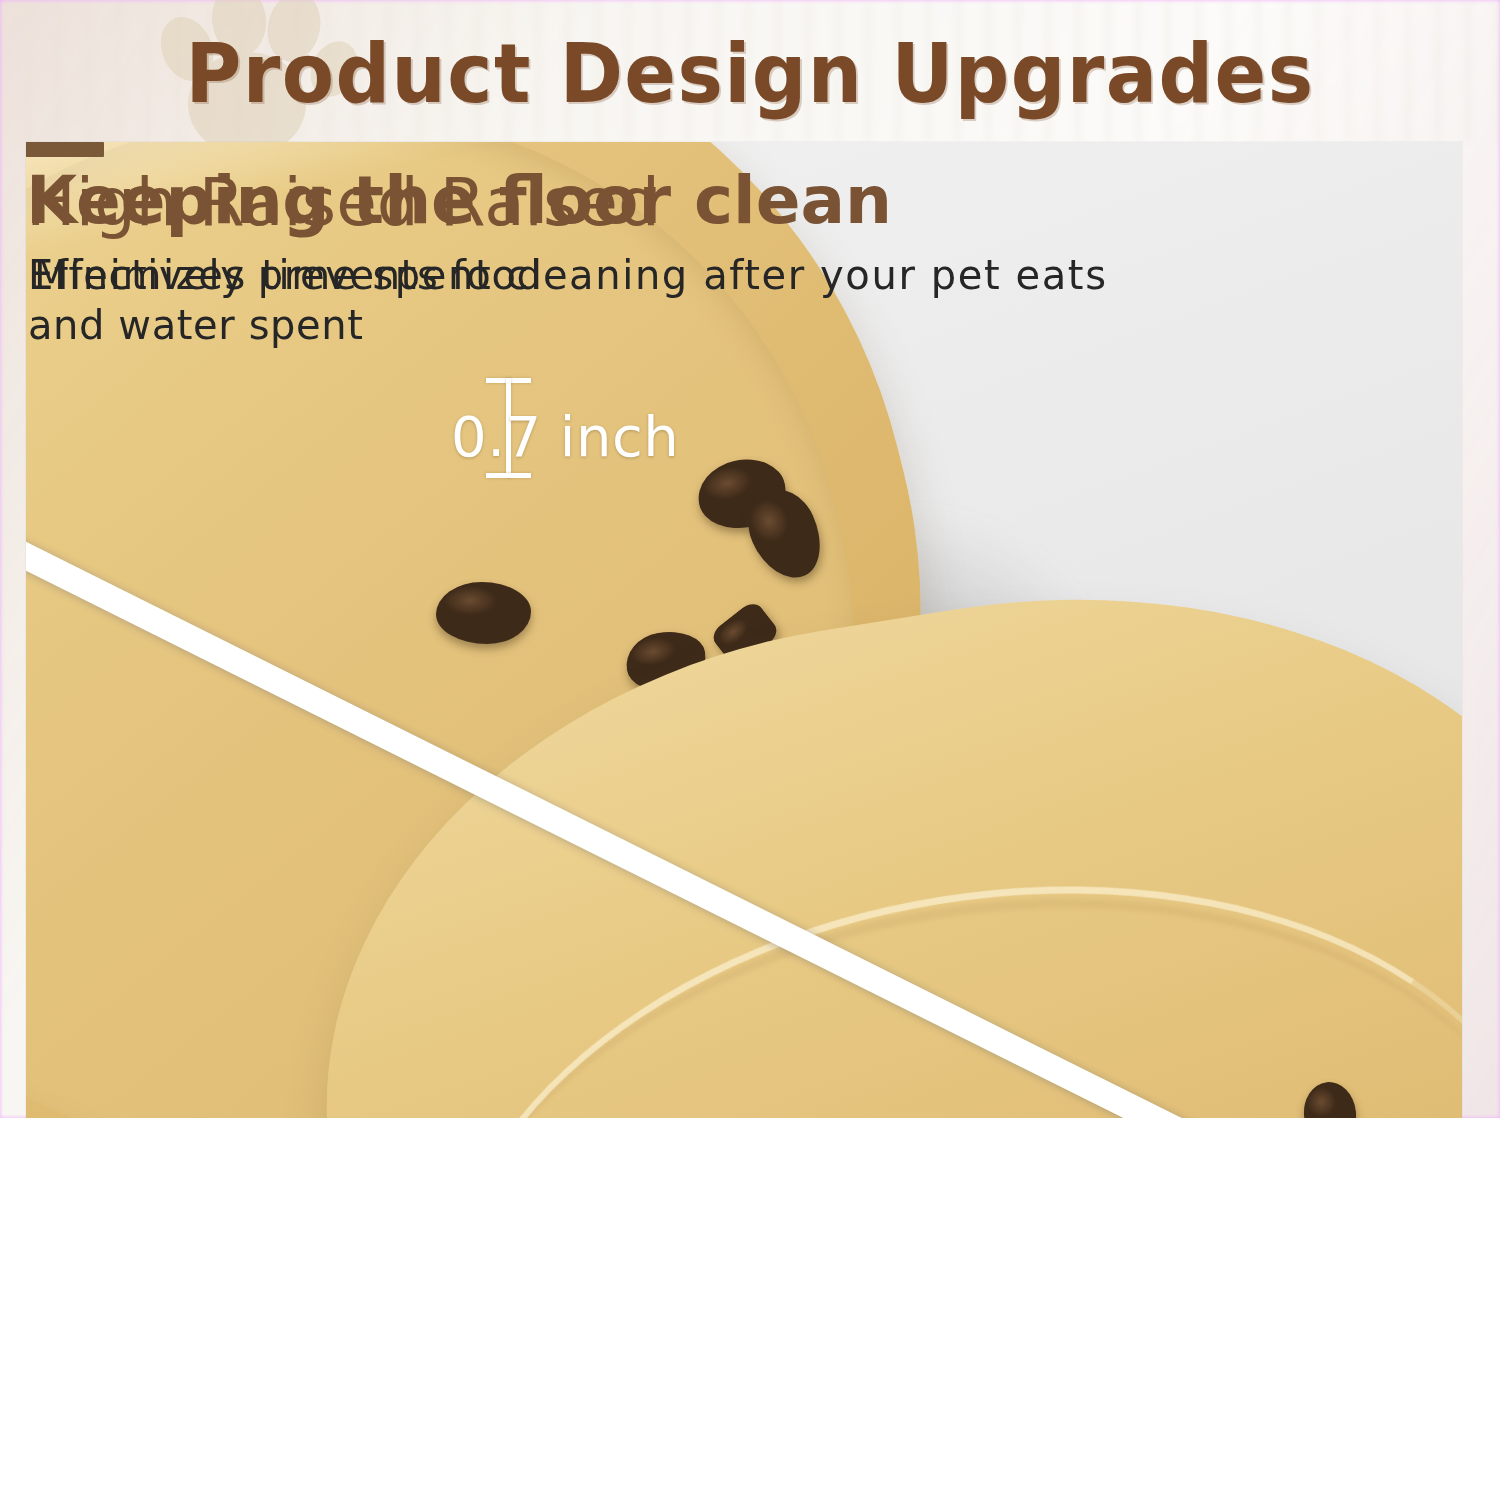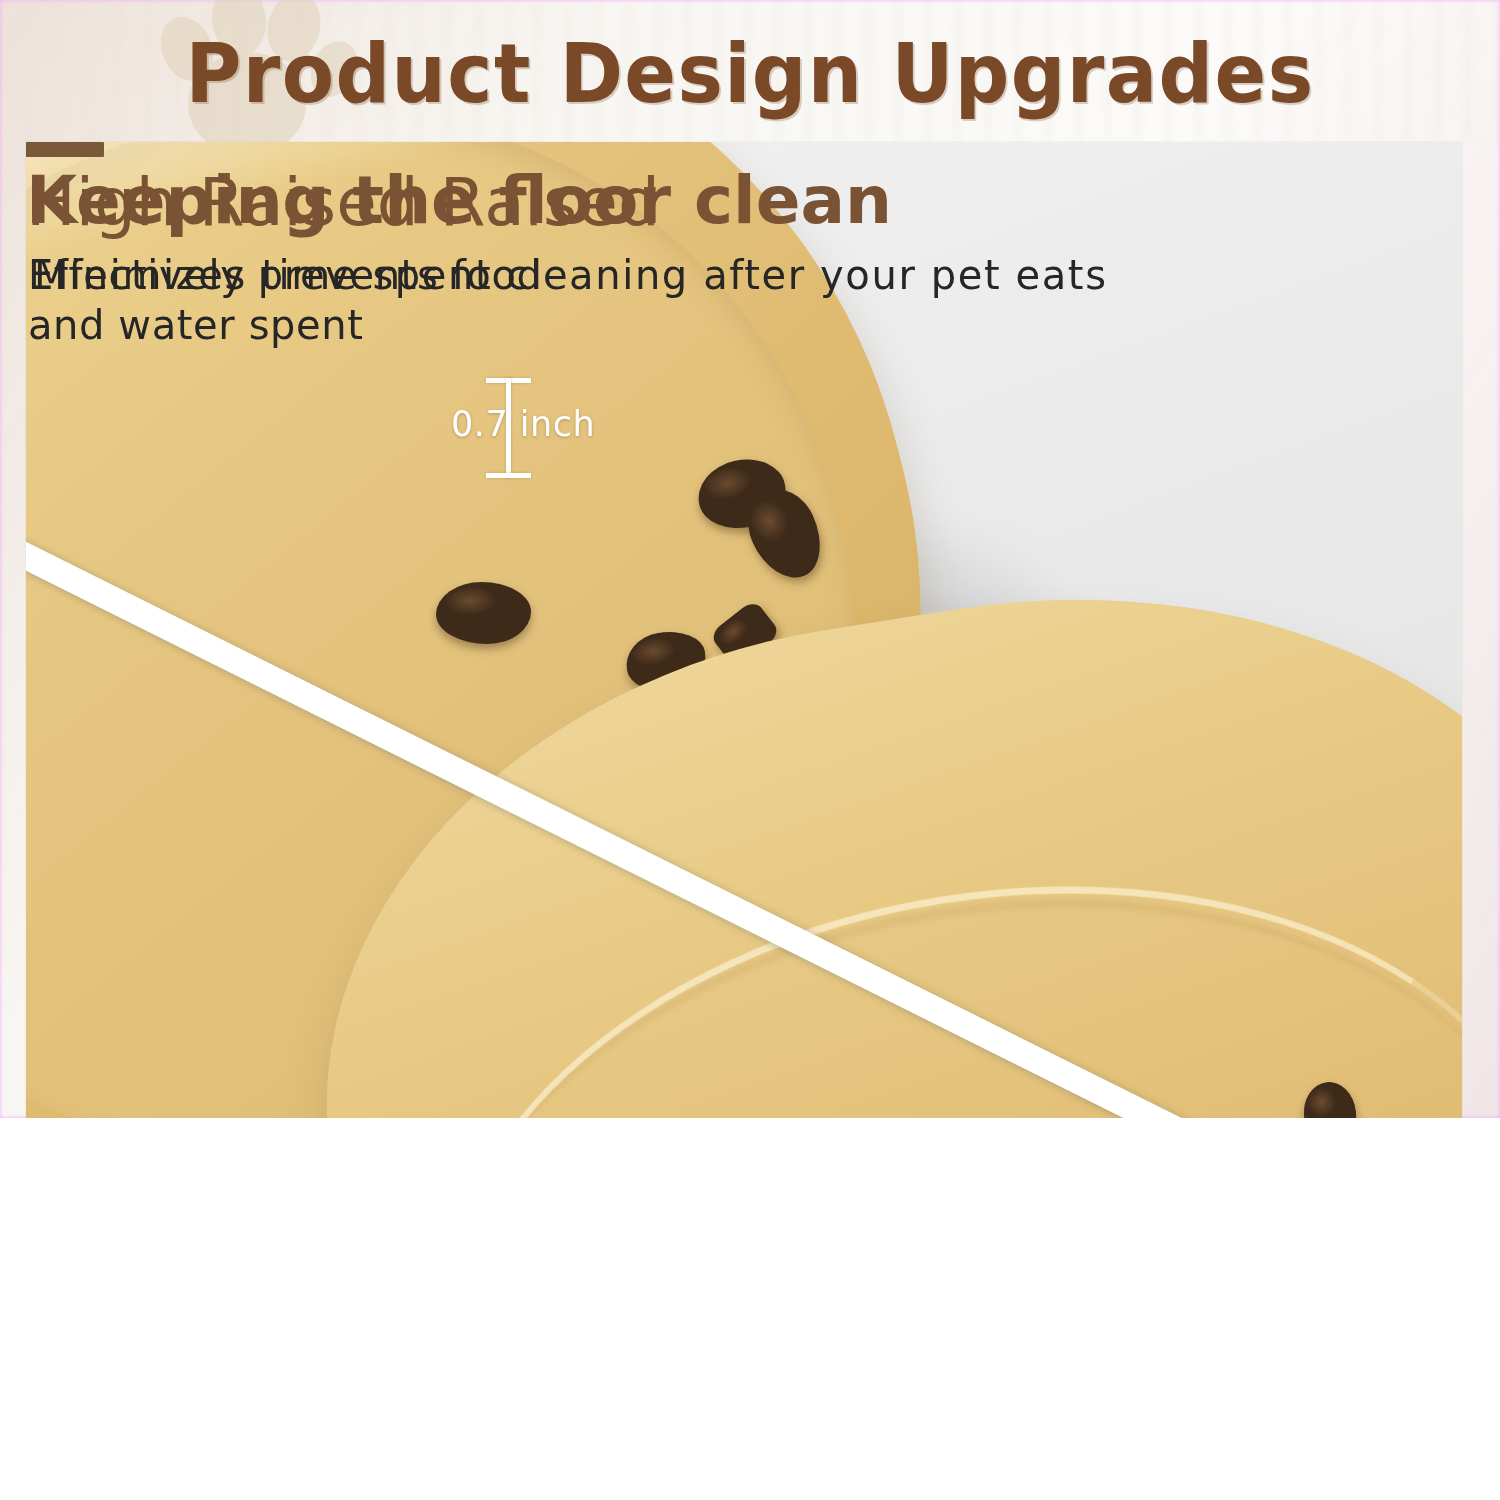--- a/index.html
+++ b/index.html
@@ -165,21 +165,21 @@
   #cap-right{left:845px;top:200px;width:600px;}
   
   #cap-bottom{left:62px;top:1300px;width:1180px;}
 
   
   .accent{position:absolute;left:2px;top:995px;width:46px;height:330px;background:#EFCE62;}
 
   
   .dim-label{
     position:absolute;left:425px;top:262px;
-    font-family:"DejaVu Sans", sans-serif;font-size:35px;font-weight:400;
+    font-family:"DejaVu Sans", sans-serif;font-size:56px;font-weight:400;
     color:#FFFFFF;letter-spacing:.5px;
     text-shadow:0 1px 3px rgba(120,95,45,.45);
   }
   .dim-line{position:absolute;left:480px;top:236px;width:5px;height:100px;background:#FFFFFF;
     box-shadow:0 0 3px rgba(120,95,45,.35);}
   .dim-cap{position:absolute;width:45px;height:5px;background:#FFFFFF;
     box-shadow:0 0 3px rgba(120,95,45,.35);}
   #dim-cap-top{left:460px;top:236px;}
   #dim-cap-bot{left:460px;top:331px;}
 </style>

